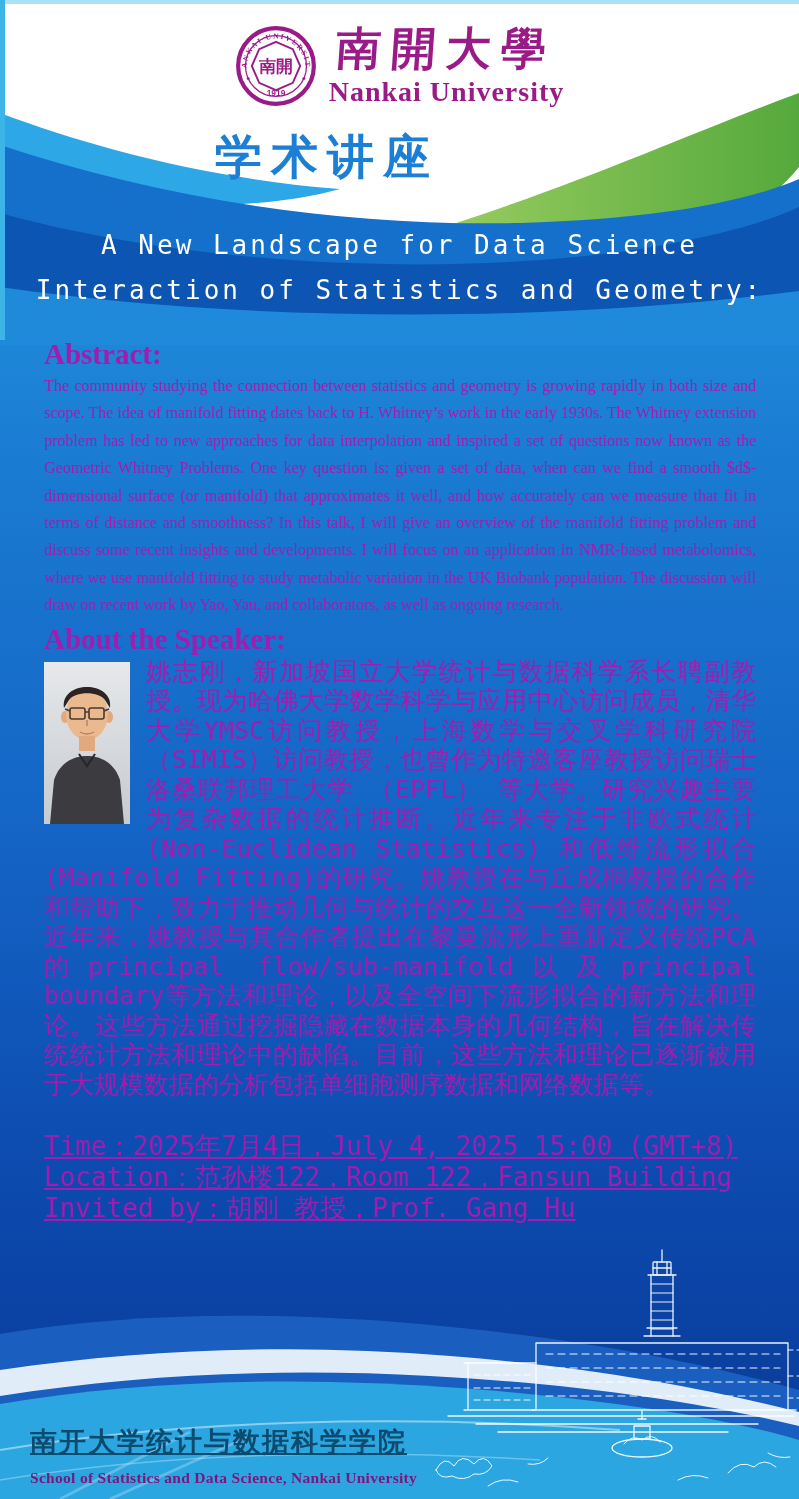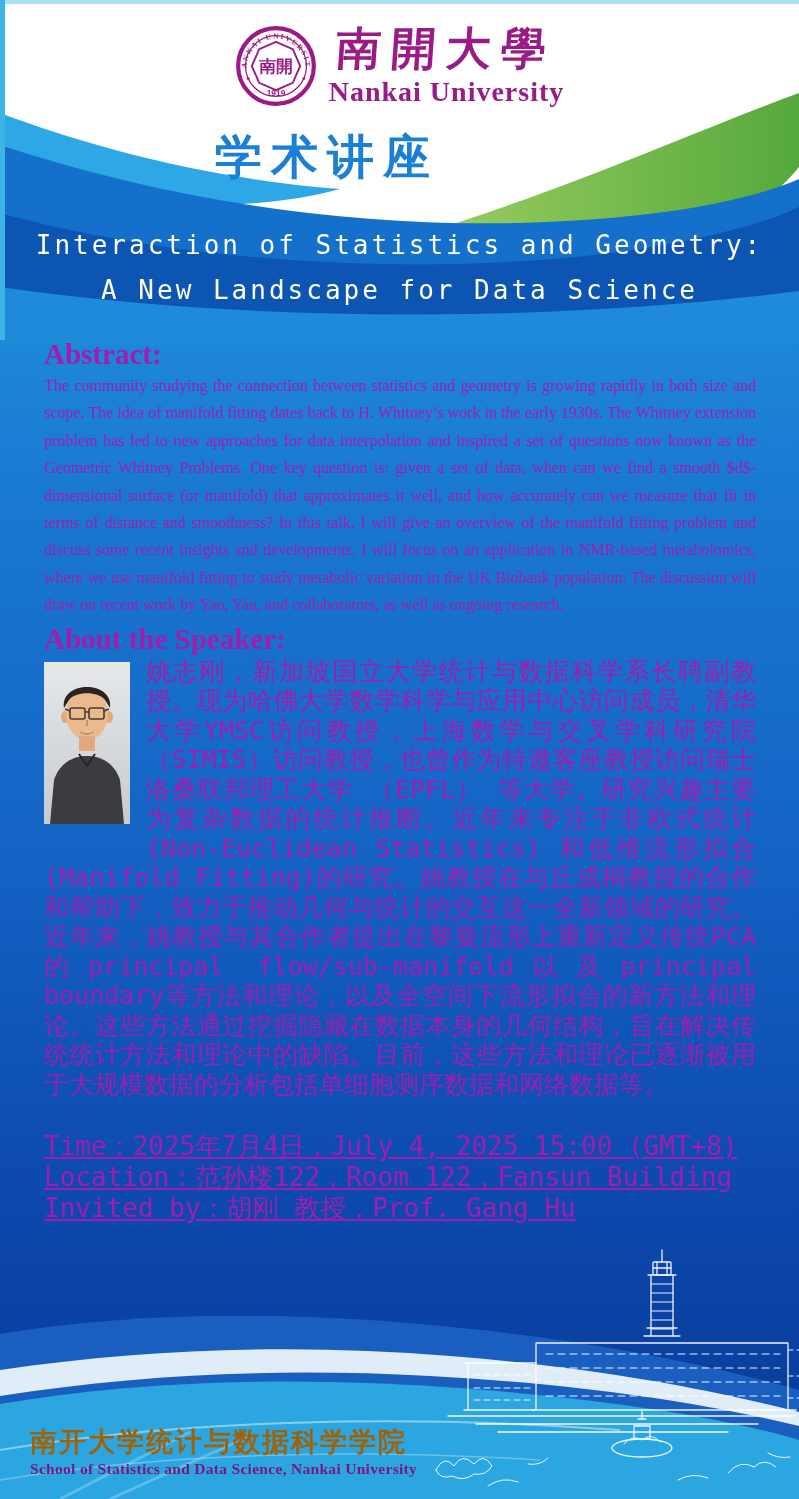--- a/index.html
+++ b/index.html
@@ -30,22 +30,22 @@
   .abstract-text{font-family:"Liberation Serif",serif;font-size:16px;line-height:27.4px;text-align:justify;margin:2px 0 4px 0;}
   .bio{font-family:"DejaVu Sans Mono",monospace;font-size:25px;line-height:29.5px;text-align:justify;margin-top:2px;}
   .photo-wrap{float:left;width:86px;height:162px;margin:5px 16px 30px 0;}
   .photo-wrap svg{display:block;width:86px;height:162px;}
   .details{margin-top:32px;font-family:"DejaVu Sans Mono",monospace;font-size:26px;line-height:31px;white-space:nowrap;text-decoration:underline;}
   .detail-row span{display:inline;}
   
   .bottom-waves{position:absolute;top:1254px;left:0;width:799px;height:245px;z-index:1;display:block;}
   .building{position:absolute;top:1248px;left:428px;width:371px;height:251px;z-index:2;display:block;}
   .footer{position:absolute;top:1427px;left:30px;z-index:6;}
-  .footer-cn{font-family:"DejaVu Sans",sans-serif;font-weight:bold;font-size:27px;line-height:30px;color:#a16207;letter-spacing:2px;}
-  .footer-en{font-family:"Liberation Serif",serif;font-weight:bold;font-size:15.5px;color:#7d157e;margin-top:3px;letter-spacing:0.3px;}
+  .footer-cn{font-family:"DejaVu Sans",sans-serif;font-weight:bold;font-size:27px;line-height:30px;color:#0c4a6e;letter-spacing:2px;text-decoration:underline;}
+  .footer-en{font-family:"Liberation Serif",serif;font-weight:bold;font-size:15.5px;color:#7d157e;margin-top:12px;letter-spacing:0.3px;}
 </style>
 </head>
 <body>
 
 <div class="poster">
 
   <div class="bg-main"></div>
   <div class="edge-top"></div>
   <div class="edge-left"></div>
 
@@ -81,22 +81,22 @@
       </linearGradient>
     </defs>
     <path d="M799,8 C690,48 560,108 410,152 C480,188 620,180 710,146 C755,128 785,100 799,82 Z" fill="url(#greenGrad)"></path>
     <path d="M0,28 C90,62 210,94 340,104 C240,132 90,120 0,94 Z" fill="#2ea7e6"></path>
     <path d="M0,60 C150,110 330,142 520,138 C660,134 748,116 799,94 L799,260 L0,260 Z" fill="#1470cb"></path>
     <path d="M0,128 C180,178 420,192 612,168 C700,156 766,138 799,122 L799,208 C600,238 300,242 0,214 Z" fill="#0c55b2"></path>
     <path d="M0,202 C250,238 550,238 799,206 L799,260 L0,260 Z" fill="#1f8ad9"></path>
   </svg>
 
   <div class="lecture-title">
+    <div>A New Landscape for Data Science</div>
     <div>Interaction of Statistics and Geometry:</div>
-    <div>A New Landscape for Data Science</div>
   </div>
 
   <svg class="bottom-waves" viewBox="0 0 799 245" preserveAspectRatio="none">
     <path d="M0,80 C120,60 260,56 420,70 C580,84 700,108 799,136 L799,245 L0,245 Z" fill="#1a5fc0"></path>
     <path d="M0,116 C150,94 300,90 450,102 C600,114 712,136 799,158 L799,172 C700,148 580,130 430,122 C280,114 140,120 0,142 Z" fill="#f2f9fe" opacity="0.92"></path>
     <path d="M0,150 C140,126 300,122 460,134 C620,146 732,166 799,186 L799,245 L0,245 Z" fill="#2ba6e0"></path>
     <path d="M0,196 C180,166 400,160 620,176" stroke="#ffffff" stroke-width="2" fill="none" opacity="0.45"></path>
     <path d="M0,226 C160,200 340,194 540,206" stroke="#ffffff" stroke-width="1.5" fill="none" opacity="0.3"></path>
     <path d="M60,245 L190,178 M110,245 L250,182" stroke="#bfe6f7" stroke-width="3" fill="none" opacity="0.35"></path>
   </svg>

